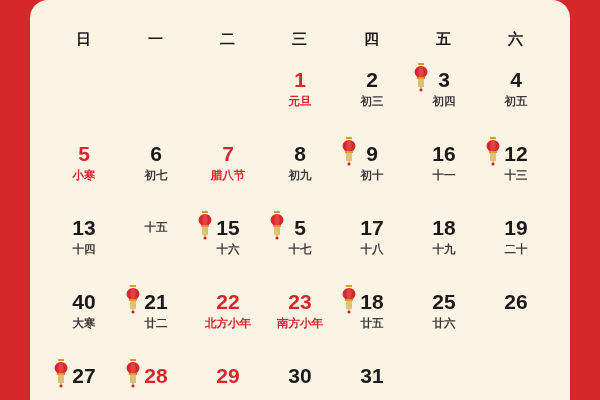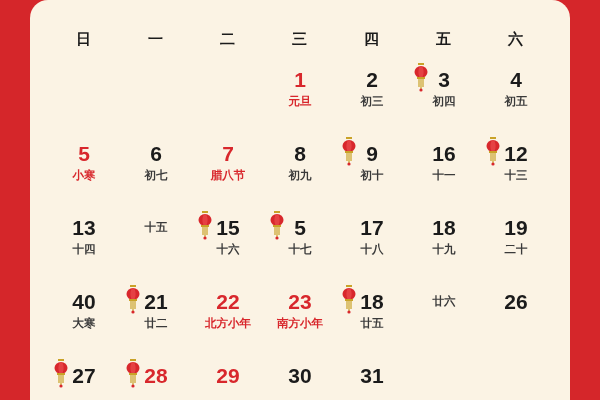--- a/index.html
+++ b/index.html
@@ -228,20 +228,21 @@
             <ellipse cx="9" cy="9" rx="6.5" ry="6" fill="#d8272c"></ellipse>
             <ellipse cx="9" cy="9" rx="2.6" ry="6" fill="#e8484a" opacity="0.8"></ellipse>
             <rect x="5" y="14" width="8" height="2" fill="#c9a227"></rect>
             <path d="M7 16 L7 24 M9 16 L9 26 M11 16 L11 24" stroke="#c9a227" stroke-width="1.2"></path>
             <circle cx="9" cy="27" r="1.6" fill="#d8272c"></circle>
           </svg></span>
         <div class="day-num">18</div>
         <div class="day-sub">廿五</div>
       </div>
       <div class="day-cell">
+        <div class="day-num">25</div>
         <div class="day-sub">廿六</div>
       </div>
       <div class="day-cell">
         <div class="day-num">26</div>
       </div>
       <div class="day-cell">
         <span class="lantern"><svg viewBox="0 0 18 30" width="18" height="30">
             <rect x="6" y="0" width="6" height="2" fill="#c9a227"></rect>
             <ellipse cx="9" cy="9" rx="6.5" ry="6" fill="#d8272c"></ellipse>
             <ellipse cx="9" cy="9" rx="2.6" ry="6" fill="#e8484a" opacity="0.8"></ellipse>

